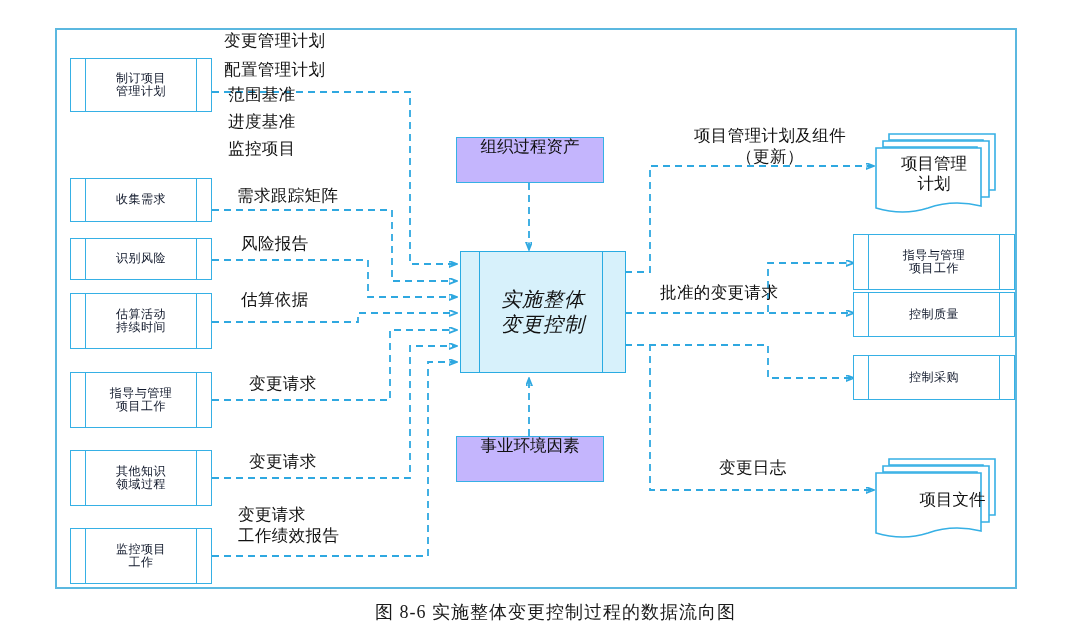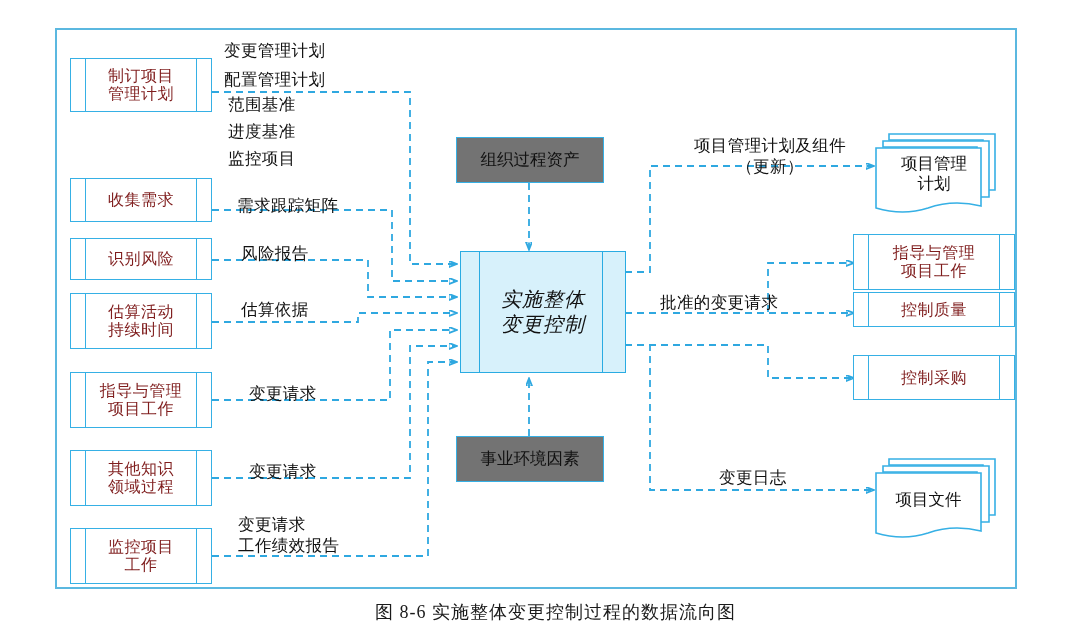--- a/index.html
+++ b/index.html
@@ -9,51 +9,51 @@
   
   .frame{position:absolute;left:55px;top:28px;width:962px;height:561px;
          border:2px solid #5bb8e0;box-sizing:border-box;background:transparent;}
 
   
   .node{position:absolute;box-sizing:border-box;}
 
   
   .proc{border:1.6px solid #36b0e5;background:#ffffff;
         display:flex;align-items:center;justify-content:center;}
-  .proc .txt{position:relative;z-index:2;text-align:center;color:#7f1d1d;
-             line-height:1.12;font-size:16px;letter-spacing:.5px;}
+  .proc .txt{position:relative;z-index:2;text-align:center;color:#0f172a;
+             line-height:1.12;font-size:12px;letter-spacing:.5px;}
   .proc:before,.proc:after{content:"";position:absolute;top:0;bottom:0;
         width:0;border-left:1.4px solid #36b0e5;}
   .proc:before{left:14px;}
   .proc:after{right:14px;}
 
   
-  .plain{border:1.6px solid #36b0e5;background:#737373;
-         display:flex;align-items:center;justify-content:center;}
+  .plain{border:1.6px solid #36b0e5;background:#c4b5fd;
+         display:flex;justify-content:center;}
   .plain .txt{text-align:center;color:#111;font-size:16.5px;line-height:1.15;}
 
   
   .central{border:1.8px solid #29abe2;background:#d7f1fb;
            display:flex;align-items:center;justify-content:center;}
   .central .txt{position:relative;z-index:2;text-align:left;color:#111;
                 font-size:20px;line-height:1.25;letter-spacing:1px;font-style:italic;}
   .central:before,.central:after{content:"";position:absolute;top:0;bottom:0;
         width:0;border-left:1.6px solid #29abe2;}
   .central:before{left:18px;}
   .central:after{right:22px;}
 
   
   .docstack{position:absolute;}
   .docstack svg{position:absolute;left:0;top:0;overflow:visible;}
   .docstack .txt{position:absolute;z-index:3;text-align:center;color:#111;
                  font-size:16.5px;line-height:1.2;}
 
   
   .lbl{position:absolute;color:#111;font-size:16.5px;line-height:1.26;
-       white-space:pre;letter-spacing:.4px;margin-top:10px;}
+       white-space:pre;letter-spacing:.4px;}
   .lbl.center{text-align:center;}
 
   
   .caption{position:absolute;left:0;top:600px;width:1079px;text-align:center;
            font-size:18px;color:#1a1a1a;letter-spacing:1px;margin-left:16px;}
 
   
   #wires{position:absolute;left:0;top:0;width:1079px;height:642px;}
   #wires path,#wires line{fill:none;stroke:#2fa8e0;stroke-width:1.8;
         stroke-dasharray:7 5;stroke-linecap:butt;}
@@ -167,32 +167,32 @@
     </svg>
     <span class="txt" style="left:3px;top:26px;width:116px;white-space:pre-line;">项目管理
 计划</span>
   </div>
 
   <div class="node proc" style="left:853px;top:234px;width:162px;height:56px;">
     <span class="txt" style="white-space:pre-line">指导与管理
 项目工作</span>
   </div>
 
-  <div class="node proc" style="left:853px;top:292px;width:162px;height:35px;">
+  <div class="node proc" style="left:853px;top:292px;width:162px;height:45px;">
     <span class="txt" style="white-space:pre-line">控制质量</span>
   </div>
 
   <div class="node proc" style="left:853px;top:355px;width:162px;height:45px;">
     <span class="txt" style="white-space:pre-line">控制采购</span>
   </div>
 
   <div class="docstack" style="left:873px;top:453px;width:128px;height:92px;">
     <svg width="128" height="92" viewBox="0 0 128 92">
       <path d="M16,6 L122,6 L122,62 L110,62 L110,12 L16,12 Z" fill="#ffffff" stroke="#36b0e5" stroke-width="1.6"></path>
       <path d="M10,13 L116,13 L116,69 L104,69 L104,19 L10,19 Z" fill="#ffffff" stroke="#36b0e5" stroke-width="1.6"></path>
       <path d="M3,20 L108,20 L108,78 Q80,71 55,80 Q30,88 3,80 Z" fill="#ffffff" stroke="#36b0e5" stroke-width="1.6"></path>
     </svg>
-    <span class="txt" style="left:3px;top:37px;width:105px;white-space:pre-line;">项目文件</span>
+    <span class="txt" style="left:3px;top:37px;width:105px;white-space:pre-line;padding-left:24px;">项目文件</span>
   </div>
 
   <div class="caption">图 8-6   实施整体变更控制过程的数据流向图</div>
 
 </div>
 
 </body></html>

